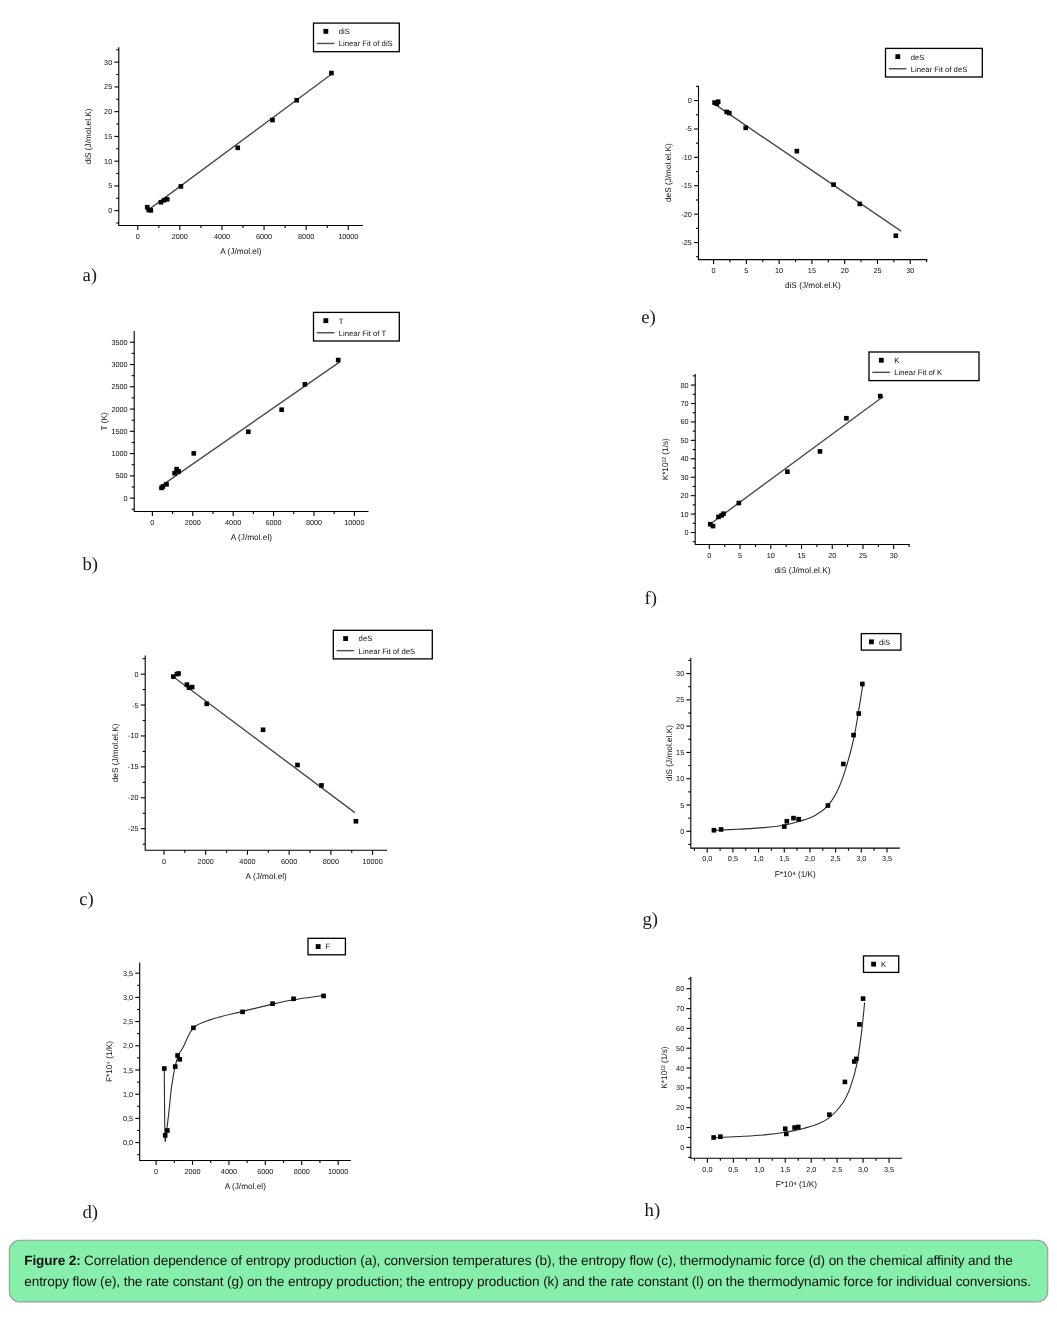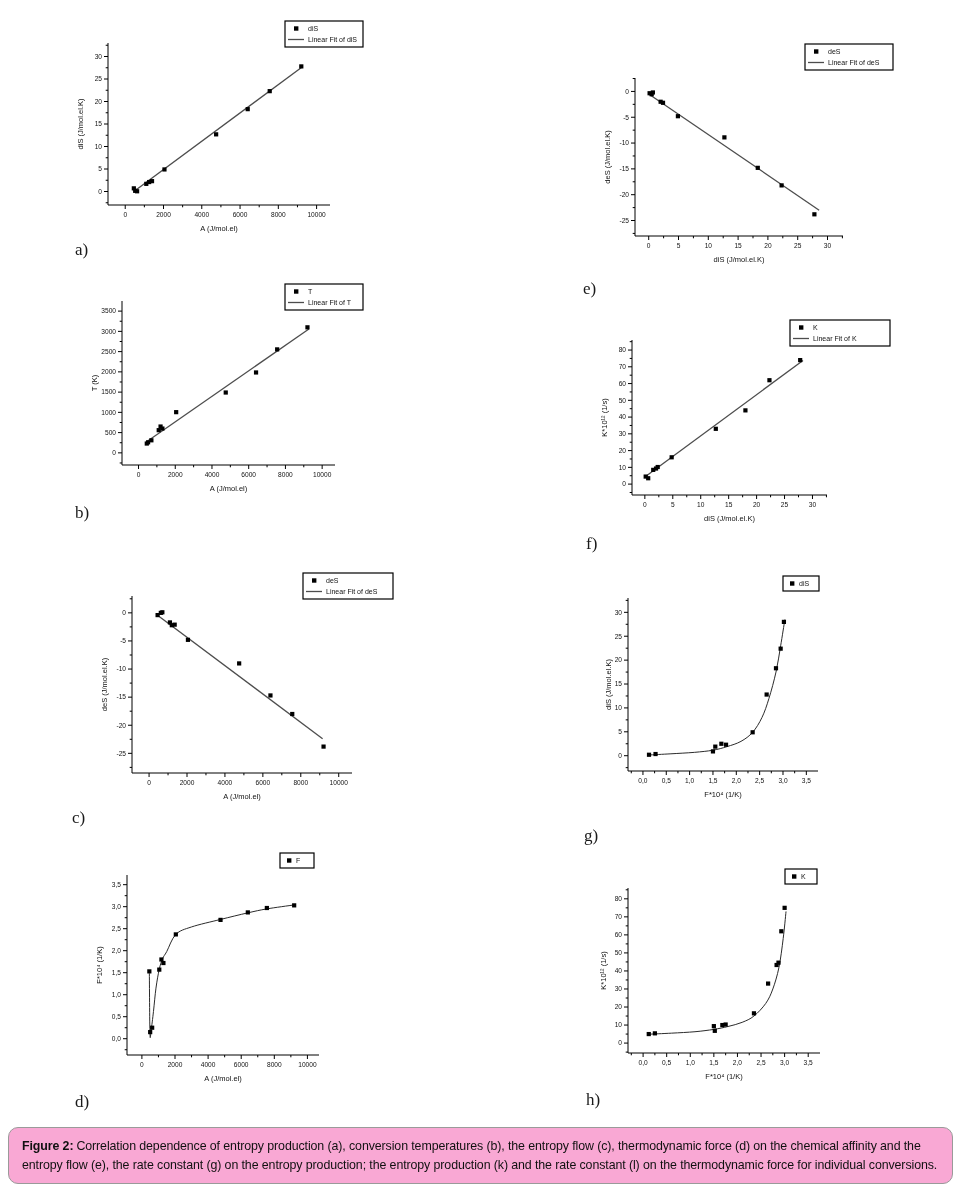--- a/index.html
+++ b/index.html
@@ -10,21 +10,21 @@
   .chart{position:absolute;}
   .chart svg{overflow:visible;display:block;}
   .panel-label{
     position:absolute;font-family:"Liberation Serif", serif;
     font-size:17px;color:#1a1a1a;
   }
   .caption{
     position:absolute;left:8px;top:1127px;width:917px;
     border:1px solid #9a9a9a;border-radius:10px;
     padding:9px 13px;font-size:12.4px;line-height:1.5;
-    letter-spacing:-0.1px;color:#111;background:#f9a8d4;
+    letter-spacing:-0.1px;color:#111;background:#86efac;
   }
   .cap-label{font-weight:bold;margin-right:3px;}
 </style>
 </head>
 <body>
 
 <div>
 
   <div class="chart" style="left: 65px; top: 15px; width: 300px; height: 250px;">
       <svg width="300" height="250">

